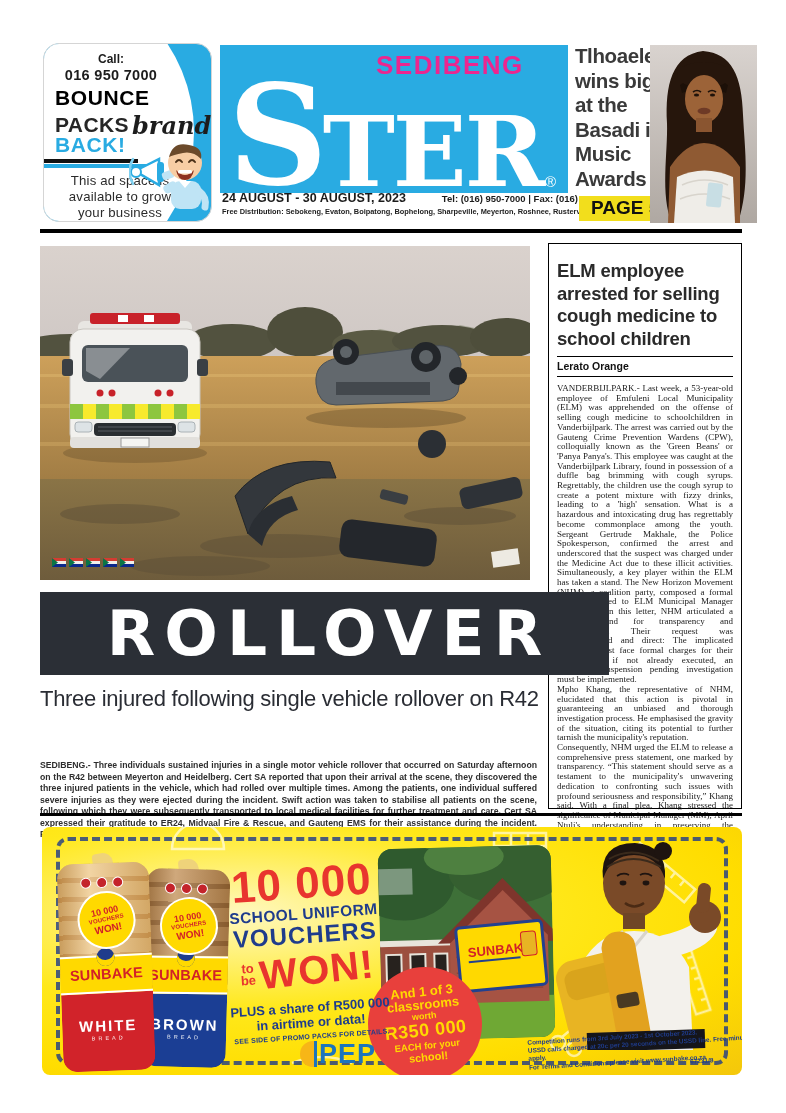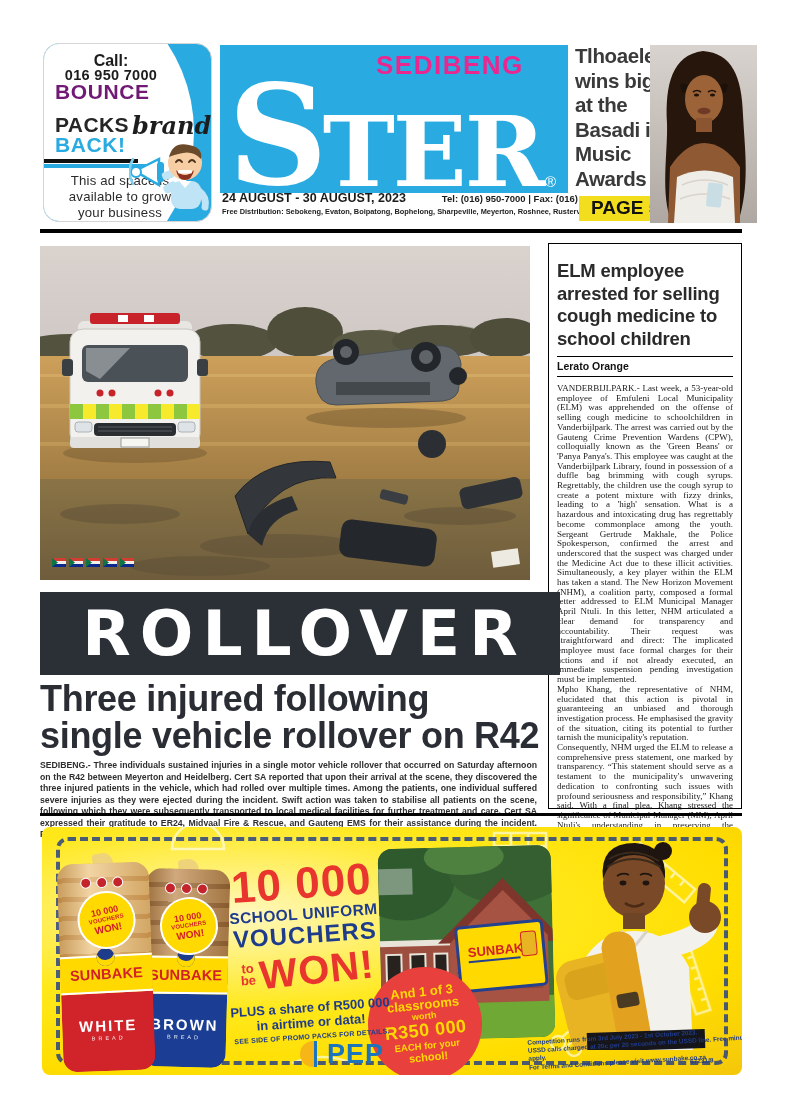--- a/index.html
+++ b/index.html
@@ -4,23 +4,23 @@
 <style>
   html,body{margin:0;padding:0;background:#ffffff;}
   .page{position:relative;width:786px;height:1113px;background:#ffffff;overflow:hidden;
         font-family:"Liberation Sans",sans-serif;margin:0 auto;}
   .abs{position:absolute;}
 
   
   .left-ad{left:43px;top:43px;width:167px;height:177px;background:#29ABE2;border-radius:16px;
            overflow:hidden;border:1px solid #d5d5d5;}
   .left-ad .bulge{position:absolute;left:-170px;top:-72px;width:320px;height:320px;border-radius:50%;background:#ffffff;}
-  .left-ad .call{position:absolute;top:8px;left:0;width:134px;text-align:center;font-size:16px;font-weight:bold;color:#1c1c1c;}
+  .left-ad .call{position:absolute;top:8px;left:0;width:134px;text-align:center;font-size:12px;font-weight:bold;color:#1c1c1c;}
   .left-ad .phone{position:absolute;top:23px;left:0;width:134px;text-align:center;font-size:14.5px;font-weight:bold;color:#1c1c1c;letter-spacing:.3px;}
-  .left-ad .bounce{position:absolute;top:36px;left:11px;font-size:21px;font-weight:800;color:#701a75;letter-spacing:.6px;}
+  .left-ad .bounce{position:absolute;top:42px;left:11px;font-size:21px;font-weight:800;color:#000000;letter-spacing:.6px;}
   .left-ad .yourrow{position:absolute;top:65px;left:11px;white-space:nowrap;}
   .left-ad .your{font-size:21px;font-weight:800;color:#262626;letter-spacing:.4px;}
   .left-ad .brand{font-family:"DejaVu Serif",serif;font-style:italic;font-weight:bold;font-size:24px;color:#1d1d1d;position:relative;top:2px;margin-left:3px;}
   .left-ad .back{position:absolute;top:89px;left:11px;font-size:21px;font-weight:800;color:#29ABE2;letter-spacing:.6px;}
   .left-ad .bar-black{position:absolute;top:115px;left:0;width:94px;height:4px;background:#111;}
   .left-ad .bar-cyan{position:absolute;top:120px;left:0;width:102px;height:4px;background:#29ABE2;}
   .left-ad .tagline{position:absolute;top:129px;left:0;width:152px;text-align:center;font-size:13.2px;line-height:16px;color:#2b2b2b;letter-spacing:.2px;}
   .left-ad .toon{position:absolute;right:0;bottom:4px;width:82px;height:88px;}
 
   
@@ -41,23 +41,23 @@
   
   .teaser-headline{left:575px;top:44px;width:92px;font-size:20.5px;line-height:24.5px;font-weight:700;color:#3a3a3a;letter-spacing:-.4px;}
   .page5{left:579px;top:196px;background:#F2DE1C;color:#111;font-weight:bold;font-size:19px;padding:1px 12px 2px;}
   .woman-photo{left:650px;top:45px;width:107px;height:178px;}
 
   .rule-top{left:40px;top:229px;width:702px;height:3.5px;background:#000;}
   .rule-mid{left:40px;top:813px;width:702px;height:3px;background:#000;}
 
   
   .lead-photo{left:40px;top:246px;width:490px;height:334px;}
-  .lead-banner{left:40px;top:592px;width:520px;height:83px;background:#2B2F36;color:#fff;display:flex;align-items:center;justify-content:center;
+  .lead-banner{left:40px;top:592px;width:569px;height:83px;background:#2B2F36;color:#fff;display:flex;align-items:center;justify-content:center;
                font-family:"DejaVu Sans",sans-serif;font-weight:bold;font-size:63px;letter-spacing:9px;padding-left:9px;box-sizing:border-box;}
-  .lead-headline{left:40px;top:680px;width:500px;font-size:36px;line-height:37px;font-weight:bold;color:#2A2D34;letter-spacing:-.3px;}
+  .lead-headline{left:40px;top:680px;width:500px;font-size:22px;line-height:37px;font-weight:normal;color:#2A2D34;letter-spacing:-.3px;}
   .lead-body{left:40px;top:760px;width:497px;font-size:8.7px;line-height:11.5px;font-weight:bold;color:#2e2e2e;text-align:justify;}
 
   
   .side-story{left:548px;top:243px;width:194px;height:566px;border:1.5px solid #000;box-sizing:border-box;padding:8px 8px 0;background:#fff;}
   .side-story .hl{font-size:18.5px;line-height:22.5px;font-weight:700;color:#2a2a2a;letter-spacing:-.2px;margin-top:8px;}
   .side-story .r1{border-top:1px solid #000;margin:6px 0 3px;}
   .side-story .by{font-size:10.5px;font-weight:bold;color:#111;}
   .side-story .r2{border-top:1px solid #000;margin:4px 0 7px;}
   .side-story .body{font-family:"Liberation Serif",serif;font-size:9px;line-height:9.7px;color:#1a1a1a;text-align:justify;}
   .side-story .body p{margin:0;}
@@ -95,21 +95,21 @@
   .promo{position:absolute;left:168px;top:34px;width:192px;transform:rotate(-4deg);text-align:center;z-index:5;}
   .promo .count{font-size:44px;font-weight:900;color:#E8352E;line-height:44px;letter-spacing:1px;}
   .promo .l1{font-size:15.5px;font-weight:900;color:#1F3C8C;line-height:17px;letter-spacing:.4px;}
   .promo .l2{font-size:24px;font-weight:900;color:#1F3C8C;line-height:25px;letter-spacing:1px;}
   .promo .wonrow{display:flex;align-items:center;justify-content:center;gap:4px;margin-top:1px;}
   .promo .tobe{display:flex;flex-direction:column;color:#E8352E;font-weight:900;font-size:13px;line-height:12px;}
   .promo .won{font-size:40px;font-weight:900;color:#E8352E;transform:rotate(-2deg);letter-spacing:1px;}
   .promo .plus{font-size:13px;font-weight:900;color:#1F3C8C;margin-top:7px;line-height:15px;}
   .promo .air{font-size:13px;font-weight:900;color:#1F3C8C;line-height:15px;}
   .promo .det{font-size:7px;font-weight:800;color:#1F3C8C;margin-top:3px;letter-spacing:.2px;}
-  .pep{position:absolute;left:258px;top:214px;z-index:5;display:flex;align-items:center;gap:8px;}
+  .pep{position:absolute;left:258px;top:214px;z-index:5;display:flex;align-items:center;}
   .pep .mark{width:14px;height:26px;background:#F7B617;border-radius:14px 0 0 14px;margin-right:2px;border-right:3px solid #1C75BC;}
   .pep .txt{font-size:27px;font-weight:900;color:#1C75BC;letter-spacing:1px;line-height:26px;}
 
   .school-photo{position:absolute;left:338px;top:20px;width:173px;height:192px;border-radius:14px;overflow:hidden;transform:rotate(-1.5deg);z-index:1;}
   .girl-photo{position:absolute;left:505px;top:8px;width:175px;height:215px;z-index:2;}
   .badge{position:absolute;left:326px;top:140px;width:114px;height:114px;border-radius:50%;background:#E8403C;transform:rotate(-6deg);z-index:4;
          display:flex;flex-direction:column;align-items:center;justify-content:center;color:#FFD900;text-align:center;}
   .badge .b1{font-size:13px;font-weight:900;line-height:13px;}
   .badge .b2{font-size:13px;font-weight:900;line-height:13px;}
   .badge .b3{font-size:9px;font-weight:800;line-height:10px;}

